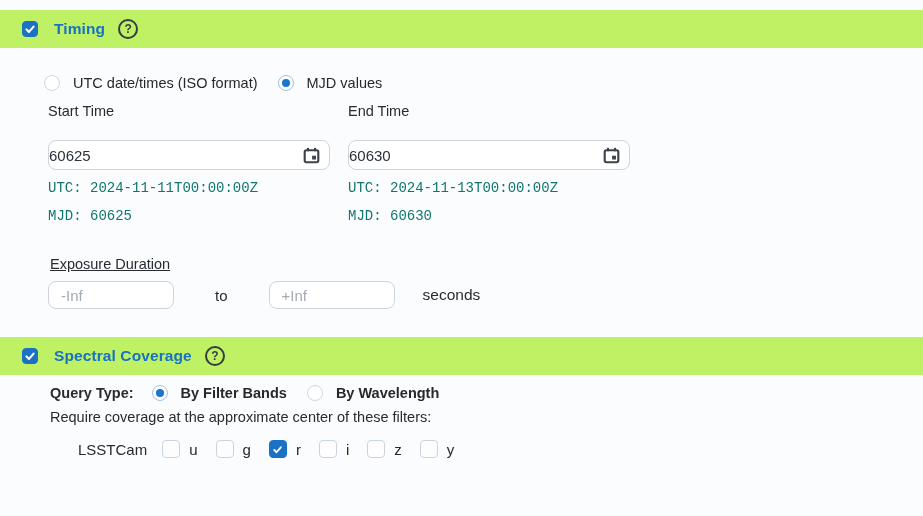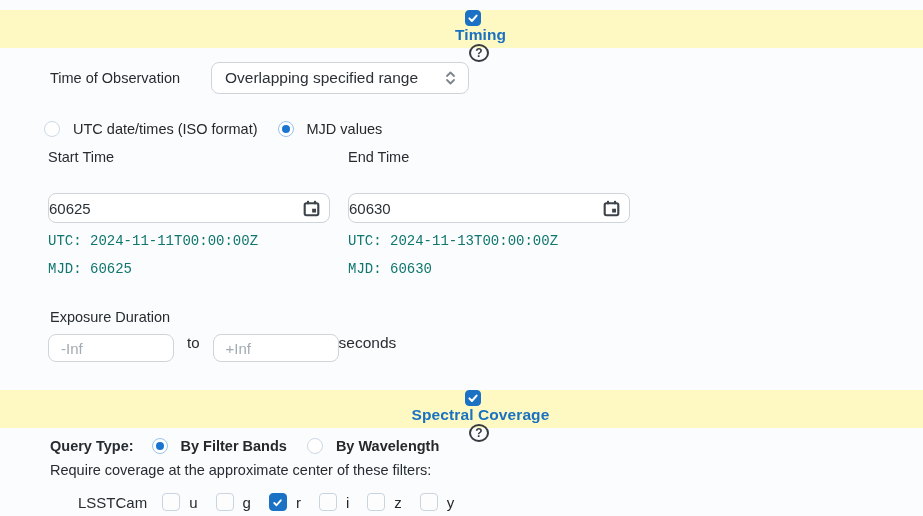--- a/index.html
+++ b/index.html
@@ -8,25 +8,24 @@
     background: #fbfcfe;
     font-family: "Liberation Sans", sans-serif;
     color: #272c31;
     overflow: hidden;
     position: relative;
   }
 
   
   .section-bar {
     height: 38px;
-    background: #fef9c3;
+    background: #bef264;
     display: flex;
     align-items: center;
     padding-left: 22px;
-    flex-direction: column;
   }
   .section-bar.first { margin-top: 10px; }
 
   .hdr-checkbox {
     width: 16px; height: 16px;
     border-radius: 4px;
     border: 1px solid #b9c4cf;
     background: #fff;
     display: flex; align-items: center; justify-content: center;
     flex: none;
@@ -91,41 +90,41 @@
     position: absolute; inset: 3px;
     border-radius: 50%;
     background: #1b74cf;
   }
   .radio-label { margin-left: 13px; font-size: 14.5px; color: #26292c; }
 
   
   .time-cols { display: flex; margin-top: 12px; margin-left: -2px; }
   .time-col { width: 282px; }
   .time-col + .time-col { margin-left: 18px; }
-  .col-label { font-size: 14.5px; margin-bottom: 28px; }
+  .col-label { font-size: 14.5px; margin-bottom: 21px; }
   .date-input {
     height: 30px;
     background: #fff;
     border: 1px solid #ced4da;
     border-radius: 8px;
     display: flex; align-items: center;
     padding: 0 9px 0 0;
   }
   .date-input input {
     border: none; outline: none; flex: 1; min-width: 0;
     font-family: "Liberation Sans", sans-serif;
     font-size: 15px; color: #2b3136; background: transparent;
   }
   .cal-btn { flex: none; display: flex; cursor: pointer; }
   .meta-line { font-size: 14px; color: #0f766e; margin-top: 8px; line-height: 20px; font-family: Liberation Mono, monospace; }
   .meta-line.mjd { margin-top: 8px; }
 
   
-  .exposure-label { margin-top: 30px; font-size: 14.5px; }
-  .exposure-row { display: flex; align-items: flex-start; margin-top: 9px; margin-left: -2px; }
+  .exposure-label { margin-top: 30px; font-size: 14.5px; text-decoration: underline; }
+  .exposure-row { display: flex; align-items: center; margin-top: 9px; margin-left: -2px; gap: 28px; }
   .exp-input {
     width: 126px; height: 28px;
     border: 1px solid #ced4da;
     border-radius: 8px;
     background: #fff;
     padding: 0 12px;
     font-family: "Liberation Sans", sans-serif;
     font-size: 15px; color: #2b3136;
     outline: none;
   }
@@ -166,32 +165,20 @@
     <svg width="12" height="12" viewBox="0 0 12 12">
       <path d="M2.4 6.4l2.5 2.6 4.7-5.4" stroke="#fff" stroke-width="2" fill="none" stroke-linecap="round" stroke-linejoin="round"></path>
     </svg>
   </span>
   <span class="section-title">Timing</span>
   <span class="help-icon">?</span>
 </div>
 
 <div class="content">
 
-  <div class="obs-row">
-    <span class="field-label">Time of Observation</span>
-    <div class="select-box">
-      <span>Overlapping specified range</span>
-      <span class="updown-icon">
-        <svg width="13" height="18" viewBox="0 0 13 18">
-          <path d="M3 7l3.5-3.5L10 7" stroke="currentColor" stroke-width="1.8" fill="none" stroke-linecap="round" stroke-linejoin="round"></path>
-          <path d="M3 11l3.5 3.5L10 11" stroke="currentColor" stroke-width="1.8" fill="none" stroke-linecap="round" stroke-linejoin="round"></path>
-        </svg>
-      </span>
-    </div>
-  </div>
 
   <div class="radio-row format-row">
     <span class="radio"></span>
     <span class="radio-label">UTC date/times (ISO format)</span>
     <span class="query-gap"></span>
     <span class="radio selected"></span>
     <span class="radio-label">MJD values</span>
   </div>
 
   <div class="time-cols">

